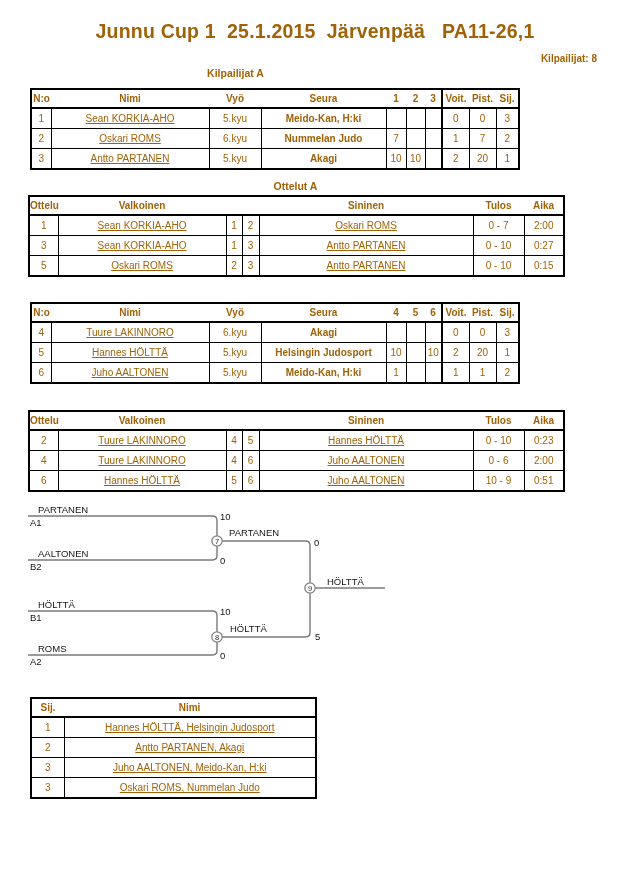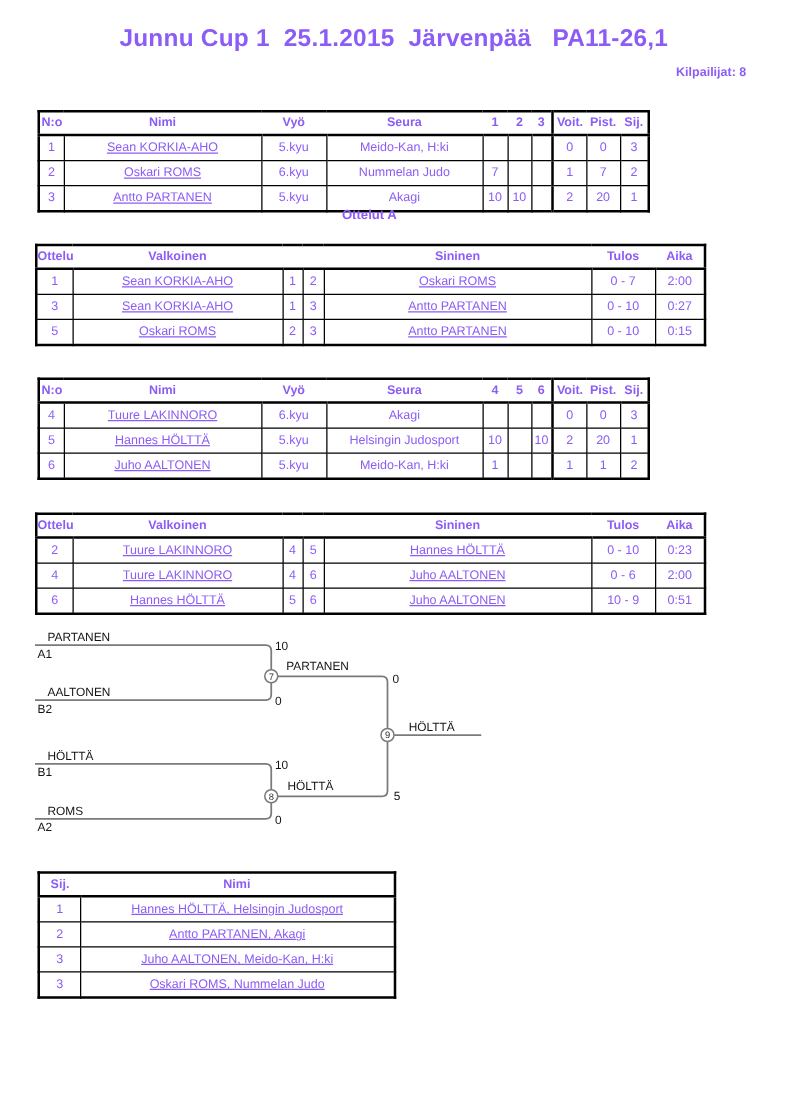--- a/index.html
+++ b/index.html
@@ -1,18 +1,18 @@
 <!DOCTYPE html>
 <html><head>
 <meta charset="utf-8">
 <style>
   html,body { margin:0; padding:0; background:#ffffff; }
   .page {
     position:relative; width:630px; height:891px; background:#ffffff;
-    font-family:"Liberation Sans", sans-serif; color:#8b5cf6; overflow:hidden;
+    font-family:"Liberation Sans", sans-serif; color:#a16207; overflow:hidden;
   }
   .page-title {
     position:absolute; top:20px; left:0; width:630px; text-align:center;
     font-size:19.5px; font-weight:bold; white-space:pre; letter-spacing:0.2px;
   }
   .competitors-count {
     position:absolute; top:53px; right:33px; font-size:10px; font-weight:bold;
   }
   .section-title {
     position:absolute; text-align:center; font-size:10.5px; font-weight:bold;
@@ -26,36 +26,37 @@
     font-weight:bold; border:0; border-bottom:2px solid #000;
     height:17px; padding:0; text-align:center; white-space:nowrap; overflow:visible;
     font-size:10px;
   }
   table.sheet td {
     border:1px solid #000; height:19px; padding:0; text-align:center;
     white-space:nowrap; overflow:hidden; vertical-align:middle;
   }
   table.results td { height:19px; }
   td.l { text-align:left; padding-left:7px;text-decoration:underline; }
-  td.lc { text-align:left; padding-left:6px; }
+  td.lc { text-align:left; padding-left:6px;font-weight:bold; }
   .grp { border-left:2px solid #000 !important; }
   svg.bracket { position:absolute; left:0; top:0; }
   svg.bracket path, svg.bracket line { stroke:#7a7a7a; stroke-width:1.4; fill:none; }
   svg.bracket circle { stroke:#7a7a7a; stroke-width:1.2; fill:#ffffff; }
   svg.bracket text { font-family:"Liberation Sans", sans-serif; font-size:9.5px; fill:#141414; }
   svg.bracket text.mnum { font-size:7.5px; text-anchor:middle; fill:#2a2a2a; }
 </style>
 </head>
 <body>
 
 <div class="page">
 
   <div class="page-title">Junnu Cup 1  25.1.2015  Järvenpää   PA11-26,1</div>
   <div class="competitors-count">Kilpailijat: 8</div>
 
+  <div class="section-title" style="left:30px; top:67px; width:411px;">Kilpailijat A</div>
   <table class="sheet" style="left:30px; top:88px; width:488px;">
     <colgroup>
       <col style="width:20px">
         <col style="width:158px">
         <col style="width:52px">
         <col style="width:125px">
       <col style="width:20px">
         <col style="width:19px">
         <col style="width:17px">
       <col style="width:27px">
@@ -109,21 +110,21 @@
         <td>10</td>
         <td>10</td>
         <td></td>
         <td class="grp">2</td>
         <td>20</td>
         <td>1</td>
       </tr>
     </tbody>
   </table>
 
-  <div class="section-title" style="left:28px; top:166px; width:535px;">Ottelut A</div>
+  <div class="section-title" style="left:28px; top:180px; width:535px;">Ottelut A</div>
   <table class="sheet" style="left:28px; top:195px; width:535px;">
     <colgroup>
       <col style="width:29px">
         <col style="width:168px">
         <col style="width:16px">
         <col style="width:17px">
       <col style="width:214px">
         <col style="width:51px">
         <col style="width:40px">
     </colgroup>

